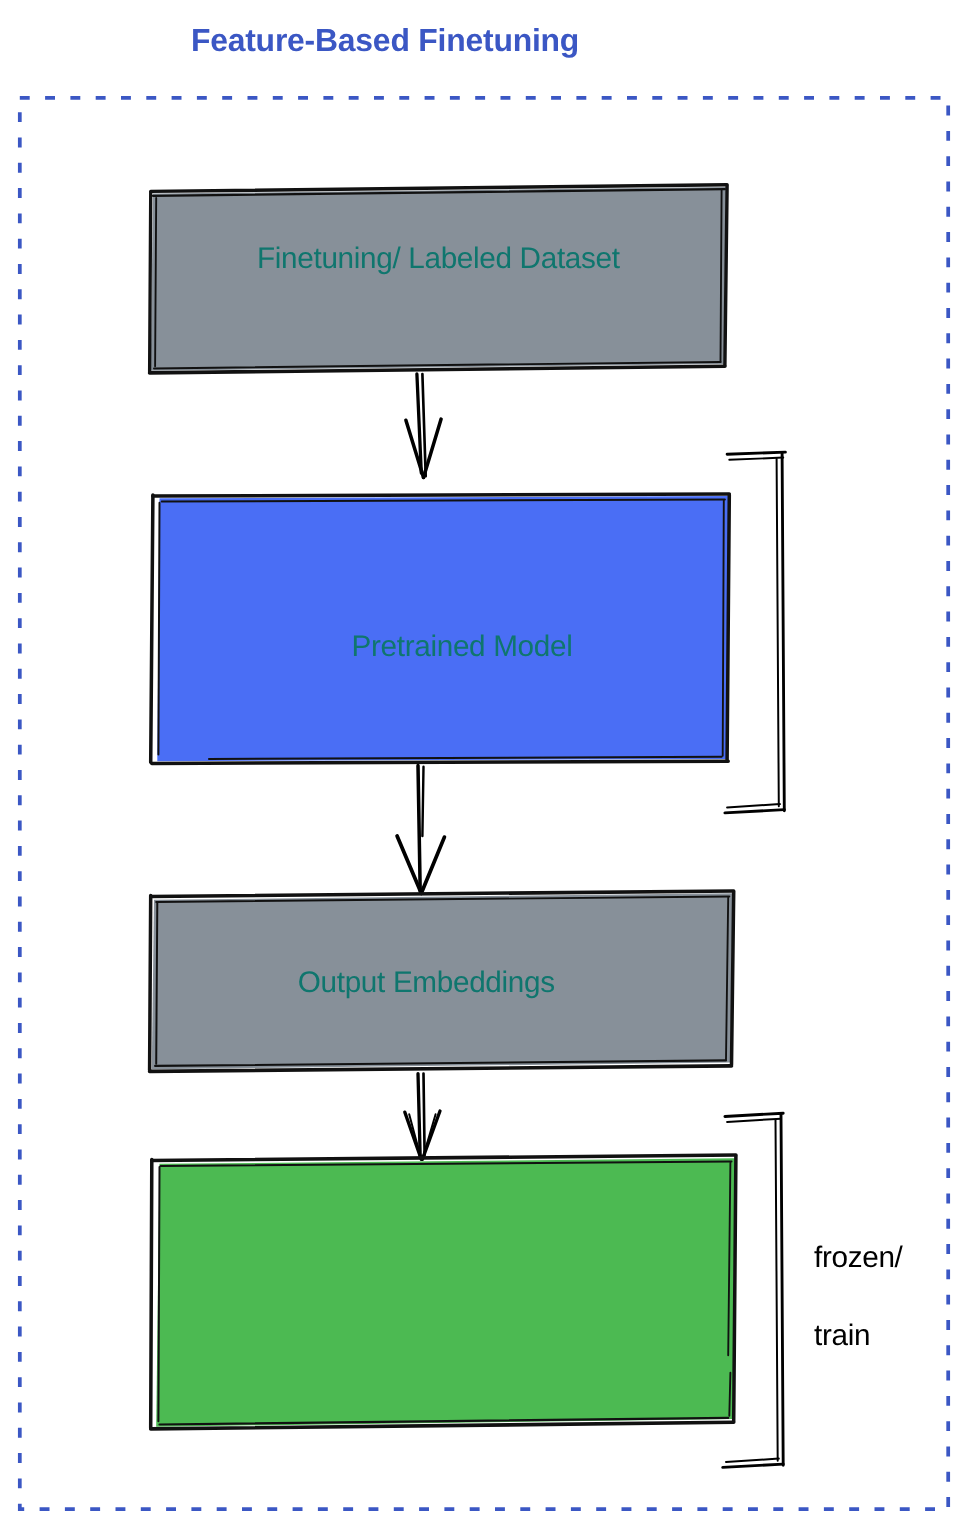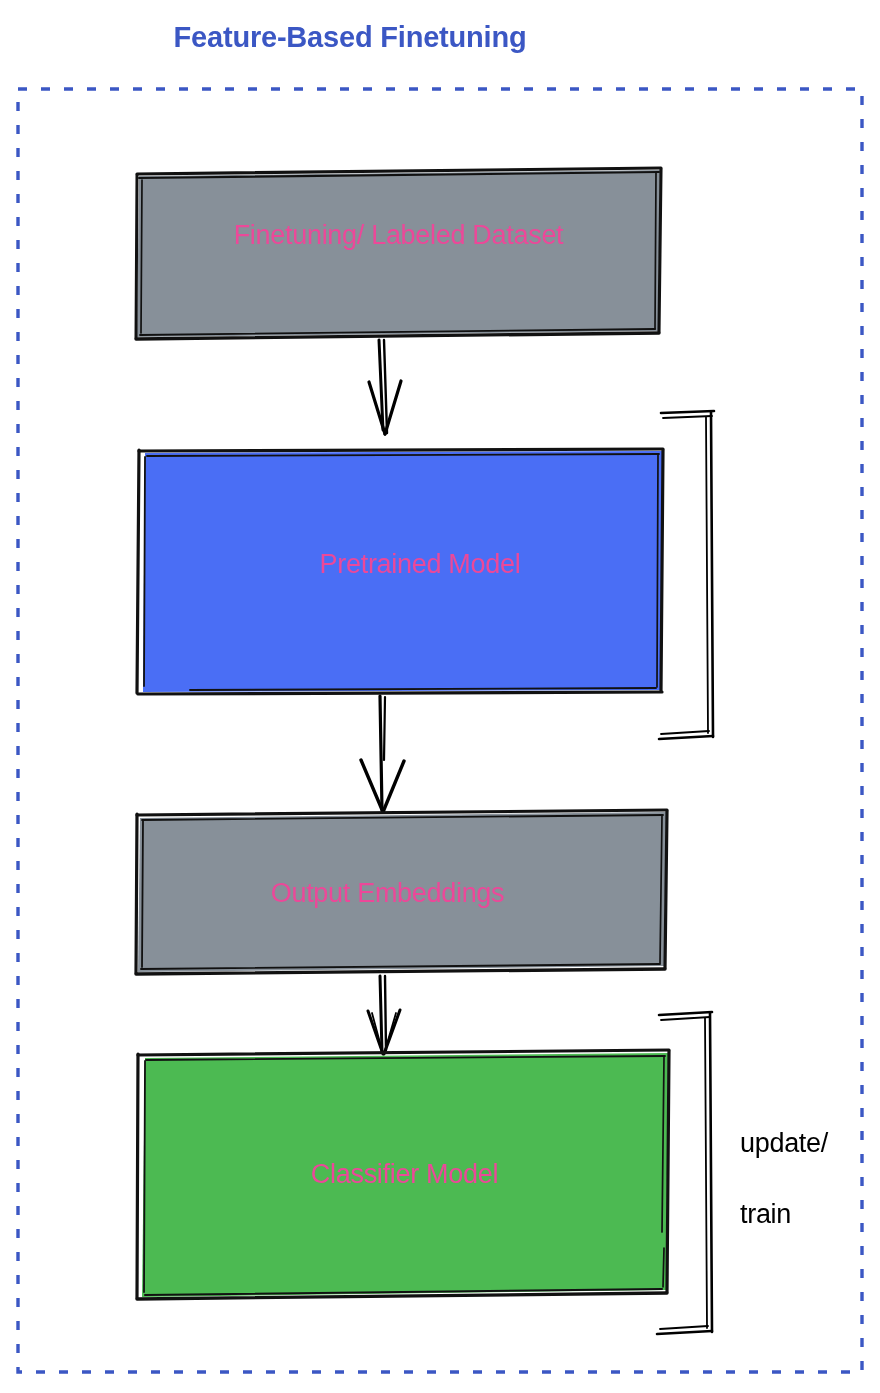--- a/index.html
+++ b/index.html
@@ -47,21 +47,21 @@
     top: 0;
     width: 880px;
     height: 1393px;
     pointer-events: none;
   }
 
   
   .node-label {
     position: absolute;
     text-align: center;
-    color: #ec4899;
+    color: #0f766e;
     font-size: 27px;
     font-weight: 400;
     font-family: "Liberation Sans", sans-serif;
     letter-spacing: -0.3px;
     white-space: nowrap;
   }
 
   
   .side-label {
     position: absolute;
@@ -180,29 +180,28 @@
       <path d="M710,1013 L712,1332" fill="none" stroke="#000" stroke-width="2.6" stroke-linecap="round"></path>
       <path d="M705,1018 L707,1328" fill="none" stroke="#000" stroke-width="1.8" stroke-linecap="round"></path>
       <path d="M712,1331 L657,1334" fill="none" stroke="#000" stroke-width="2.6" stroke-linecap="round"></path>
       <path d="M708,1326 L660,1329" fill="none" stroke="#000" stroke-width="1.8" stroke-linecap="round"></path>
     </g>
 
   </svg>
 
   <div class="node-label" style="left:137px; top:220px; width:523px;">Finetuning/ Labeled Dataset</div>
 
-  <div class="node-label" style="left:143px; top:549px; width:554px;">Pretrained Model</div>
+  <div class="node-label" style="left:143px; top:572px; width:554px;">Pretrained Model</div>
 
   <div class="node-label" style="left:138px; top:878px; width:499px;">Output Embeddings</div>
 
-  <div class="node-label" style="left:142px; top:1159px; width:525px;">Classifier Model</div>
 
 
   <div class="side-label" style="left:740px; top:1090px;">
-    <div>update/</div>
+    <div>frozen/</div>
     <div>train</div>
   </div>
 
   <div class="hit" style="left:137px; top:170px; width:525px; height:168px;"></div>
   <div class="hit" style="left:137px; top:449px; width:527px; height:245px;"></div>
   <div class="hit" style="left:136px; top:810px; width:532px; height:163px;"></div>
   <div class="hit" style="left:137px; top:1050px; width:533px; height:249px;"></div>
 
 </div>
 

